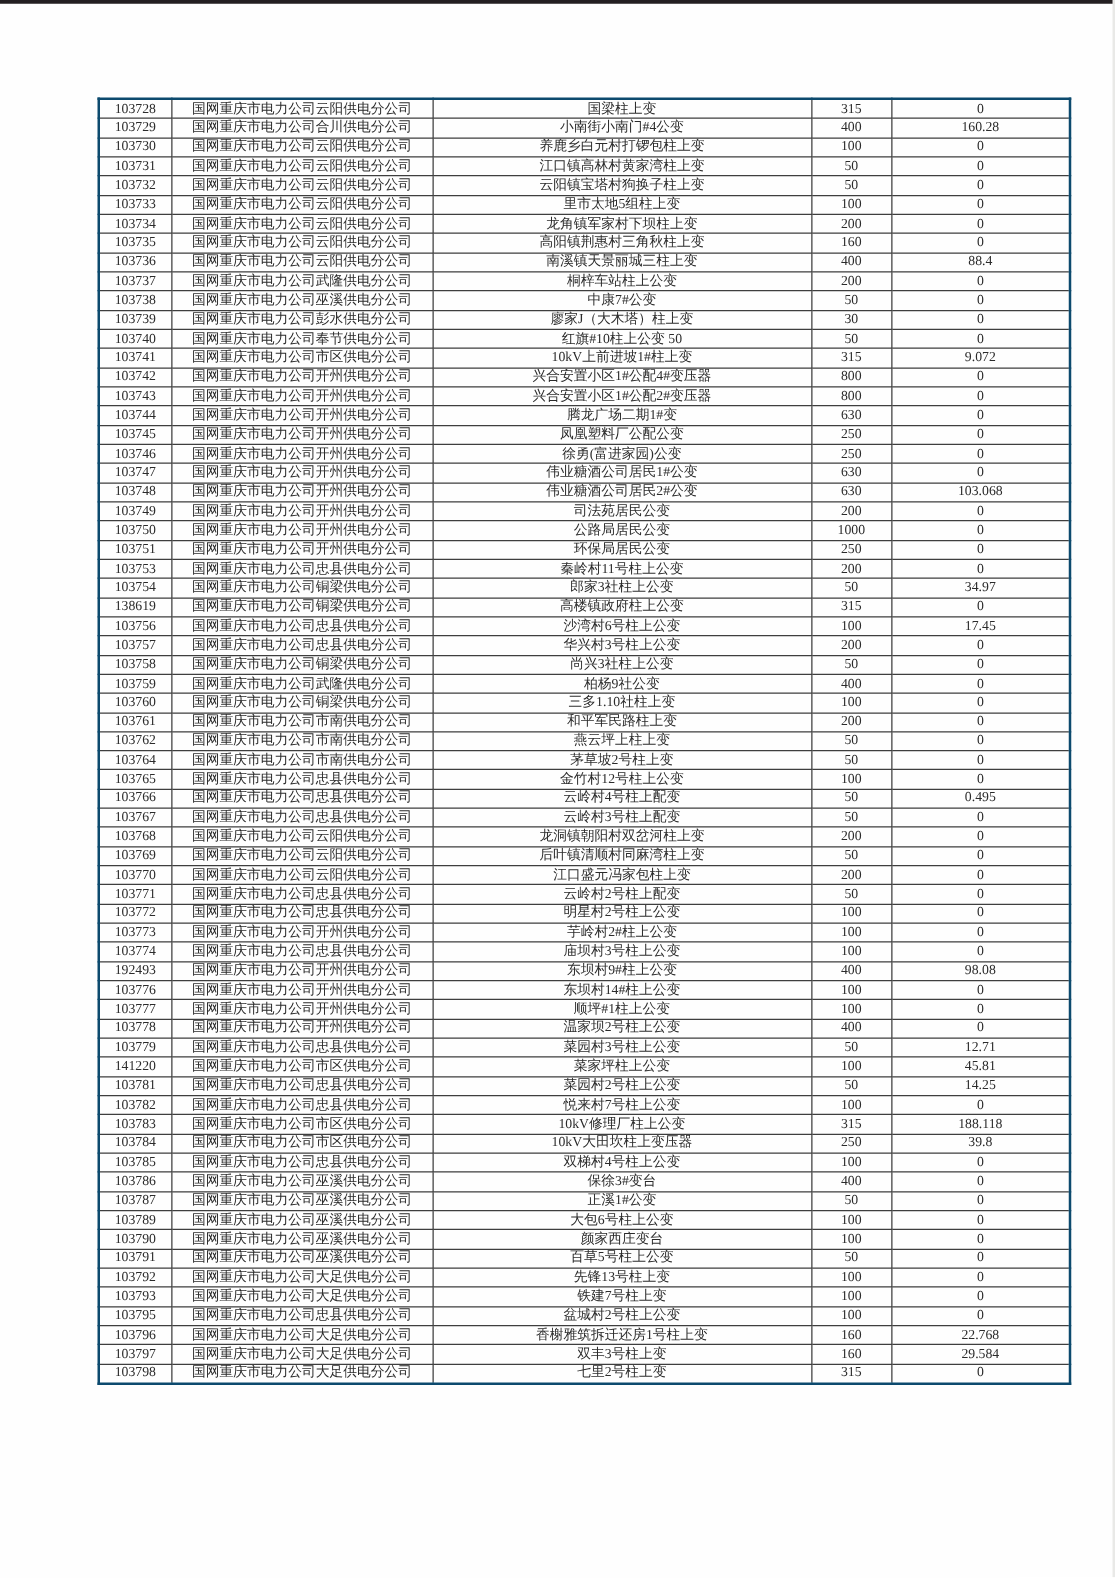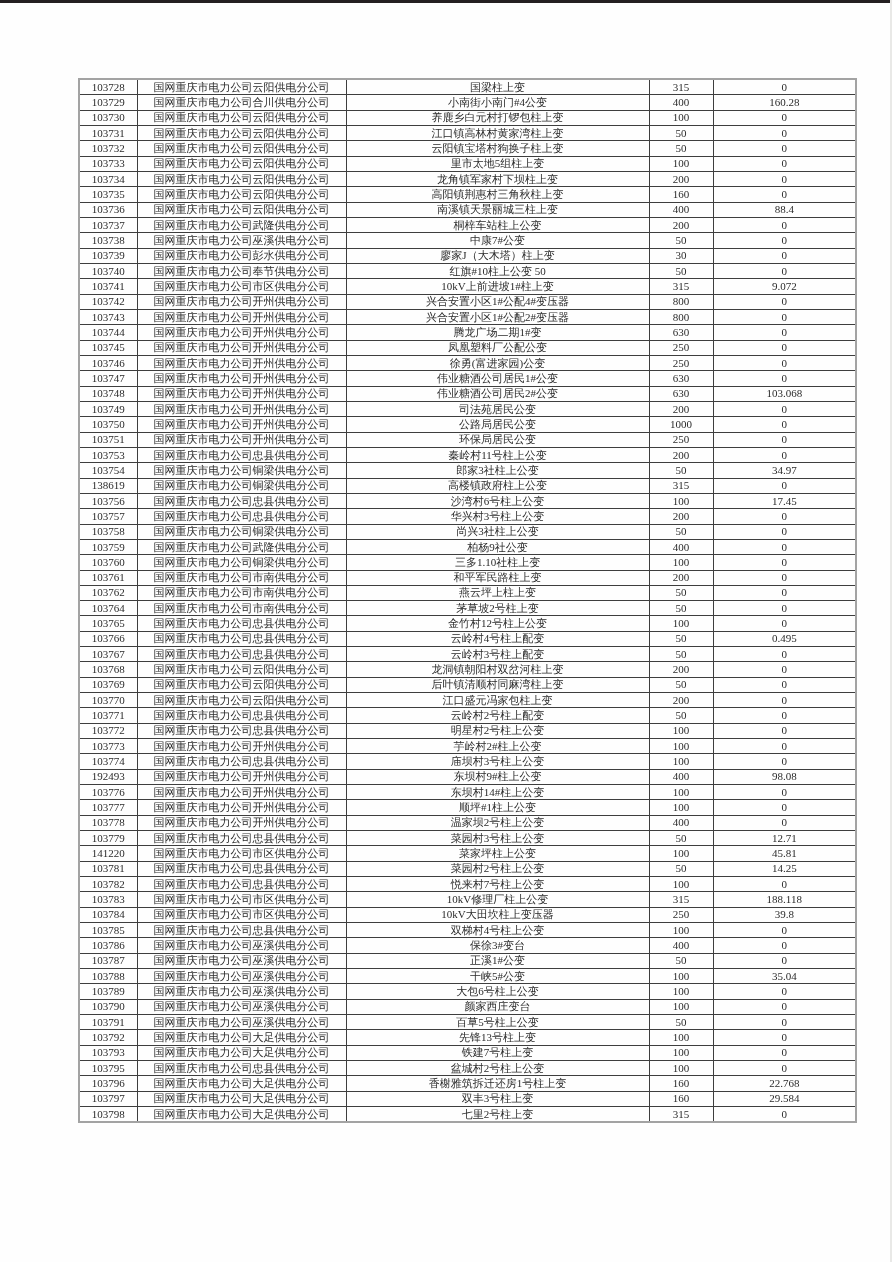--- a/index.html
+++ b/index.html
@@ -45,21 +45,21 @@
     border: 1px solid #3e3e3e;
     height: 14.33px;
     padding: 0 2px;
     text-align: center;
     vertical-align: middle;
     white-space: nowrap;
     overflow: hidden;
     line-height: 1;
   }
   table.data-table {
-    border: 2px solid #a3a3a3;
+    border: 2px solid #0c4a6e;
   }
   col.c-id   { width: 58px; }
   col.c-co   { width: 209px; }
   col.c-name { width: 303px; }
   col.c-cap  { width: 64px; }
   col.c-val  { width: 143px; }
 </style>
 </head>
 <body>
 
@@ -476,27 +476,20 @@
           <td>0</td>
         </tr>
         <tr>
           <td>103787</td>
           <td>国网重庆市电力公司巫溪供电分公司</td>
           <td>正溪1#公变</td>
           <td>50</td>
           <td>0</td>
         </tr>
         <tr>
-          <td>103788</td>
-          <td>国网重庆市电力公司巫溪供电分公司</td>
-          <td>干峡5#公变</td>
-          <td>100</td>
-          <td>35.04</td>
-        </tr>
-        <tr>
           <td>103789</td>
           <td>国网重庆市电力公司巫溪供电分公司</td>
           <td>大包6号柱上公变</td>
           <td>100</td>
           <td>0</td>
         </tr>
         <tr>
           <td>103790</td>
           <td>国网重庆市电力公司巫溪供电分公司</td>
           <td>颜家西庄变台</td>

